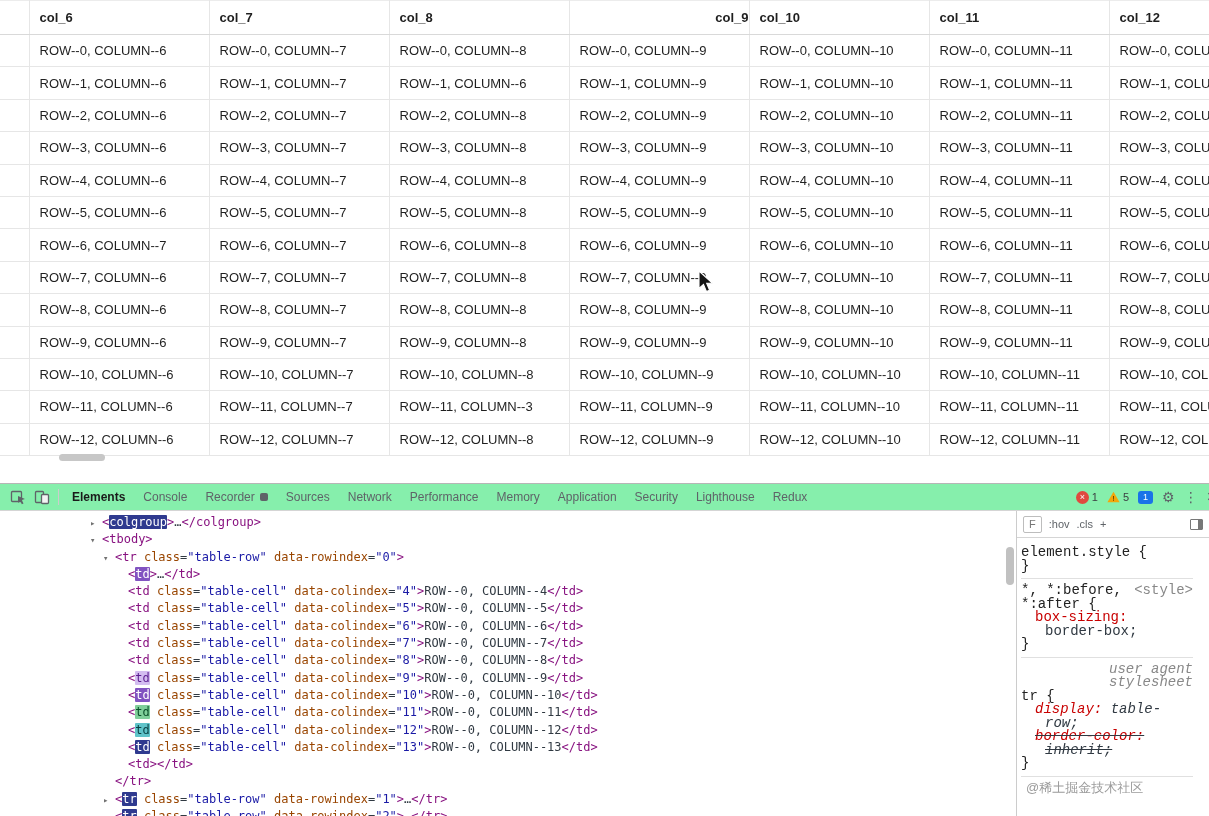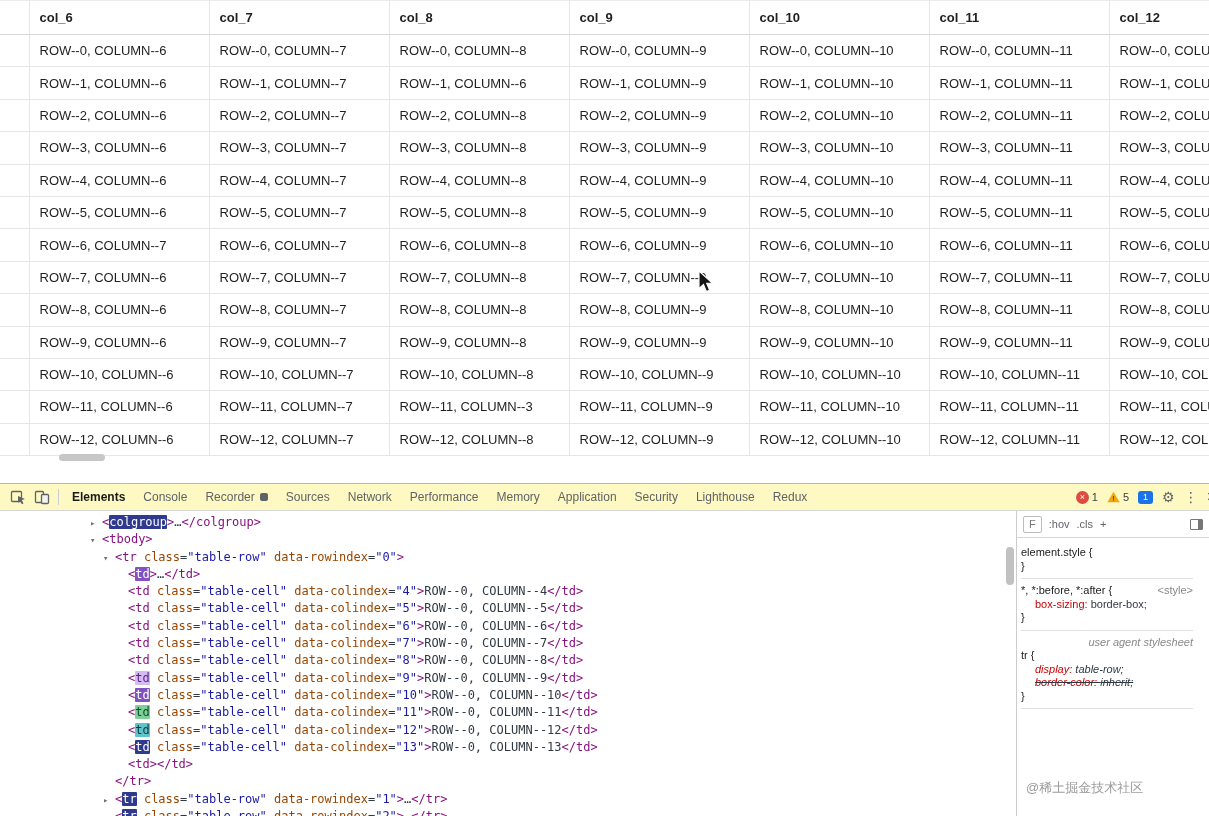--- a/index.html
+++ b/index.html
@@ -12,21 +12,21 @@
   .data-table th,.data-table td{border-right:1px solid #e6e6e6;border-bottom:1px solid #e6e6e6;
     padding:0 0 0 10px;text-align:left;white-space:nowrap;overflow:hidden;font-size:13px;color:#1f1f1f}
   .data-table th{height:34px;font-weight:600;border-top:1px solid #ececec;border-bottom:1px solid #d9d9d9}
   .data-table td{height:32.4px;font-weight:400}
   .hscroll-thumb{position:absolute;left:59px;top:454px;width:46px;height:7px;background:#c7c7c7;border-radius:4px}
   .cursor{position:absolute;left:698px;top:270px;z-index:9}
 
   
   .devtools{position:absolute;left:0;right:0;top:483px;bottom:0;display:flex;flex-direction:column;
     background:#fff;border-top:1px solid #b6b6b6}
-  .dt-toolbar{height:27px;flex:0 0 27px;background:#fef9c3;border-bottom:1px solid #d5d5d5;
+  .dt-toolbar{height:27px;flex:0 0 27px;background:#86efac;border-bottom:1px solid #d5d5d5;
     display:flex;align-items:center;font-size:12px;color:#5f6368;padding-left:6px}
   .dt-iconbtn{width:24px;height:26px;display:flex;align-items:center;justify-content:center;cursor:default}
   .dt-sep{width:1px;height:16px;background:#ccc;margin:0 4px}
   .dt-tabs{display:flex;height:27px;align-items:center}
   .dt-tab{padding:0 9px;line-height:26px;white-space:nowrap;display:flex;align-items:center}
   .dt-tab.sel{color:#1a1a1a;font-weight:600}
   .rec-badge{display:inline-block;width:8px;height:8px;margin-left:5px;background:#5f6368;border-radius:2px}
   .dt-right{margin-left:auto;display:flex;align-items:center;gap:9px;padding-right:0}
   .badge{display:flex;align-items:center;gap:3px;font-size:11px;color:#3c4043}
   .err-circle{width:13px;height:13px;border-radius:50%;background:#e04a3f;color:#fff;font-size:9px;
@@ -60,21 +60,21 @@
   .sp-tabs{height:27px;flex:0 0 27px;border-bottom:1px solid #d5d5d5;display:flex;align-items:center;
     font-size:12px;color:#5f6368;padding:0 6px;background:#fff}
   .sp-tab{padding:0 7px;line-height:25px}
   .sp-tab.sel{color:#1a1a1a;box-shadow:inset 0 -2px 0 #1a73e8}
   .sp-more{margin-left:auto;font-size:13px;padding-right:2px}
   .sp-filter{height:27px;flex:0 0 27px;border-bottom:1px solid #d5d5d5;display:flex;align-items:center;
     gap:7px;padding:0 6px;font-size:11px;color:#5f6368}
   .f-box{border:1px solid #bdbdbd;border-radius:2px;padding:0 5px;height:17px;line-height:15px;color:#777;background:#fff}
   .f-icon{margin-left:auto;width:13px;height:11px;border:1px solid #777;border-radius:1px;position:relative}
   .f-icon::after{content:"";position:absolute;right:0;top:0;bottom:0;width:4px;background:#777}
-  .sp-content{flex:1;overflow:hidden;font-family:Liberation Sans, sans-serif;font-size:11px;
+  .sp-content{flex:1;overflow:hidden;font-family:Liberation Mono, monospace;font-size:14px;
     line-height:13.5px;color:#303942;padding:4px 16px 0 4px}
   .css-section{border-bottom:1px solid #e0e0e0;padding:4px 0 5px 0;margin-bottom:1px}
   .css-line{color:#222}
   .css-origin-above{text-align:right;color:#888;font-style:italic}
   .css-origin-right{float:right;color:#888}
   .css-prop{padding-left:24px;text-indent:-10px}
   .pname{color:#c80000}
   .pval{color:#303942}
   .struck{text-decoration:line-through}
   .ital{font-style:italic}
@@ -85,21 +85,21 @@
 <body>
 
 <div class="page-area">
   <table class="data-table">
     <thead>
         <tr>
           <th style="width: 29px;"></th>
           <th style="width: 180px;">col_6</th>
           <th style="width: 180px;">col_7</th>
           <th style="width: 180px; margin-top: 16px;">col_8</th>
-          <th style="width: 180px;">col_9</th>
+          <th style="width: 180px; text-align: right;">col_9</th>
           <th style="width: 180px;">col_10</th>
           <th style="width: 180px;">col_11</th>
           <th style="width: 180px;">col_12</th>
         </tr>
       </thead>
     <tbody>
         <tr>
           <td></td>
           <td>ROW--0, COLUMN--6</td>
           <td>ROW--0, COLUMN--7</td>

